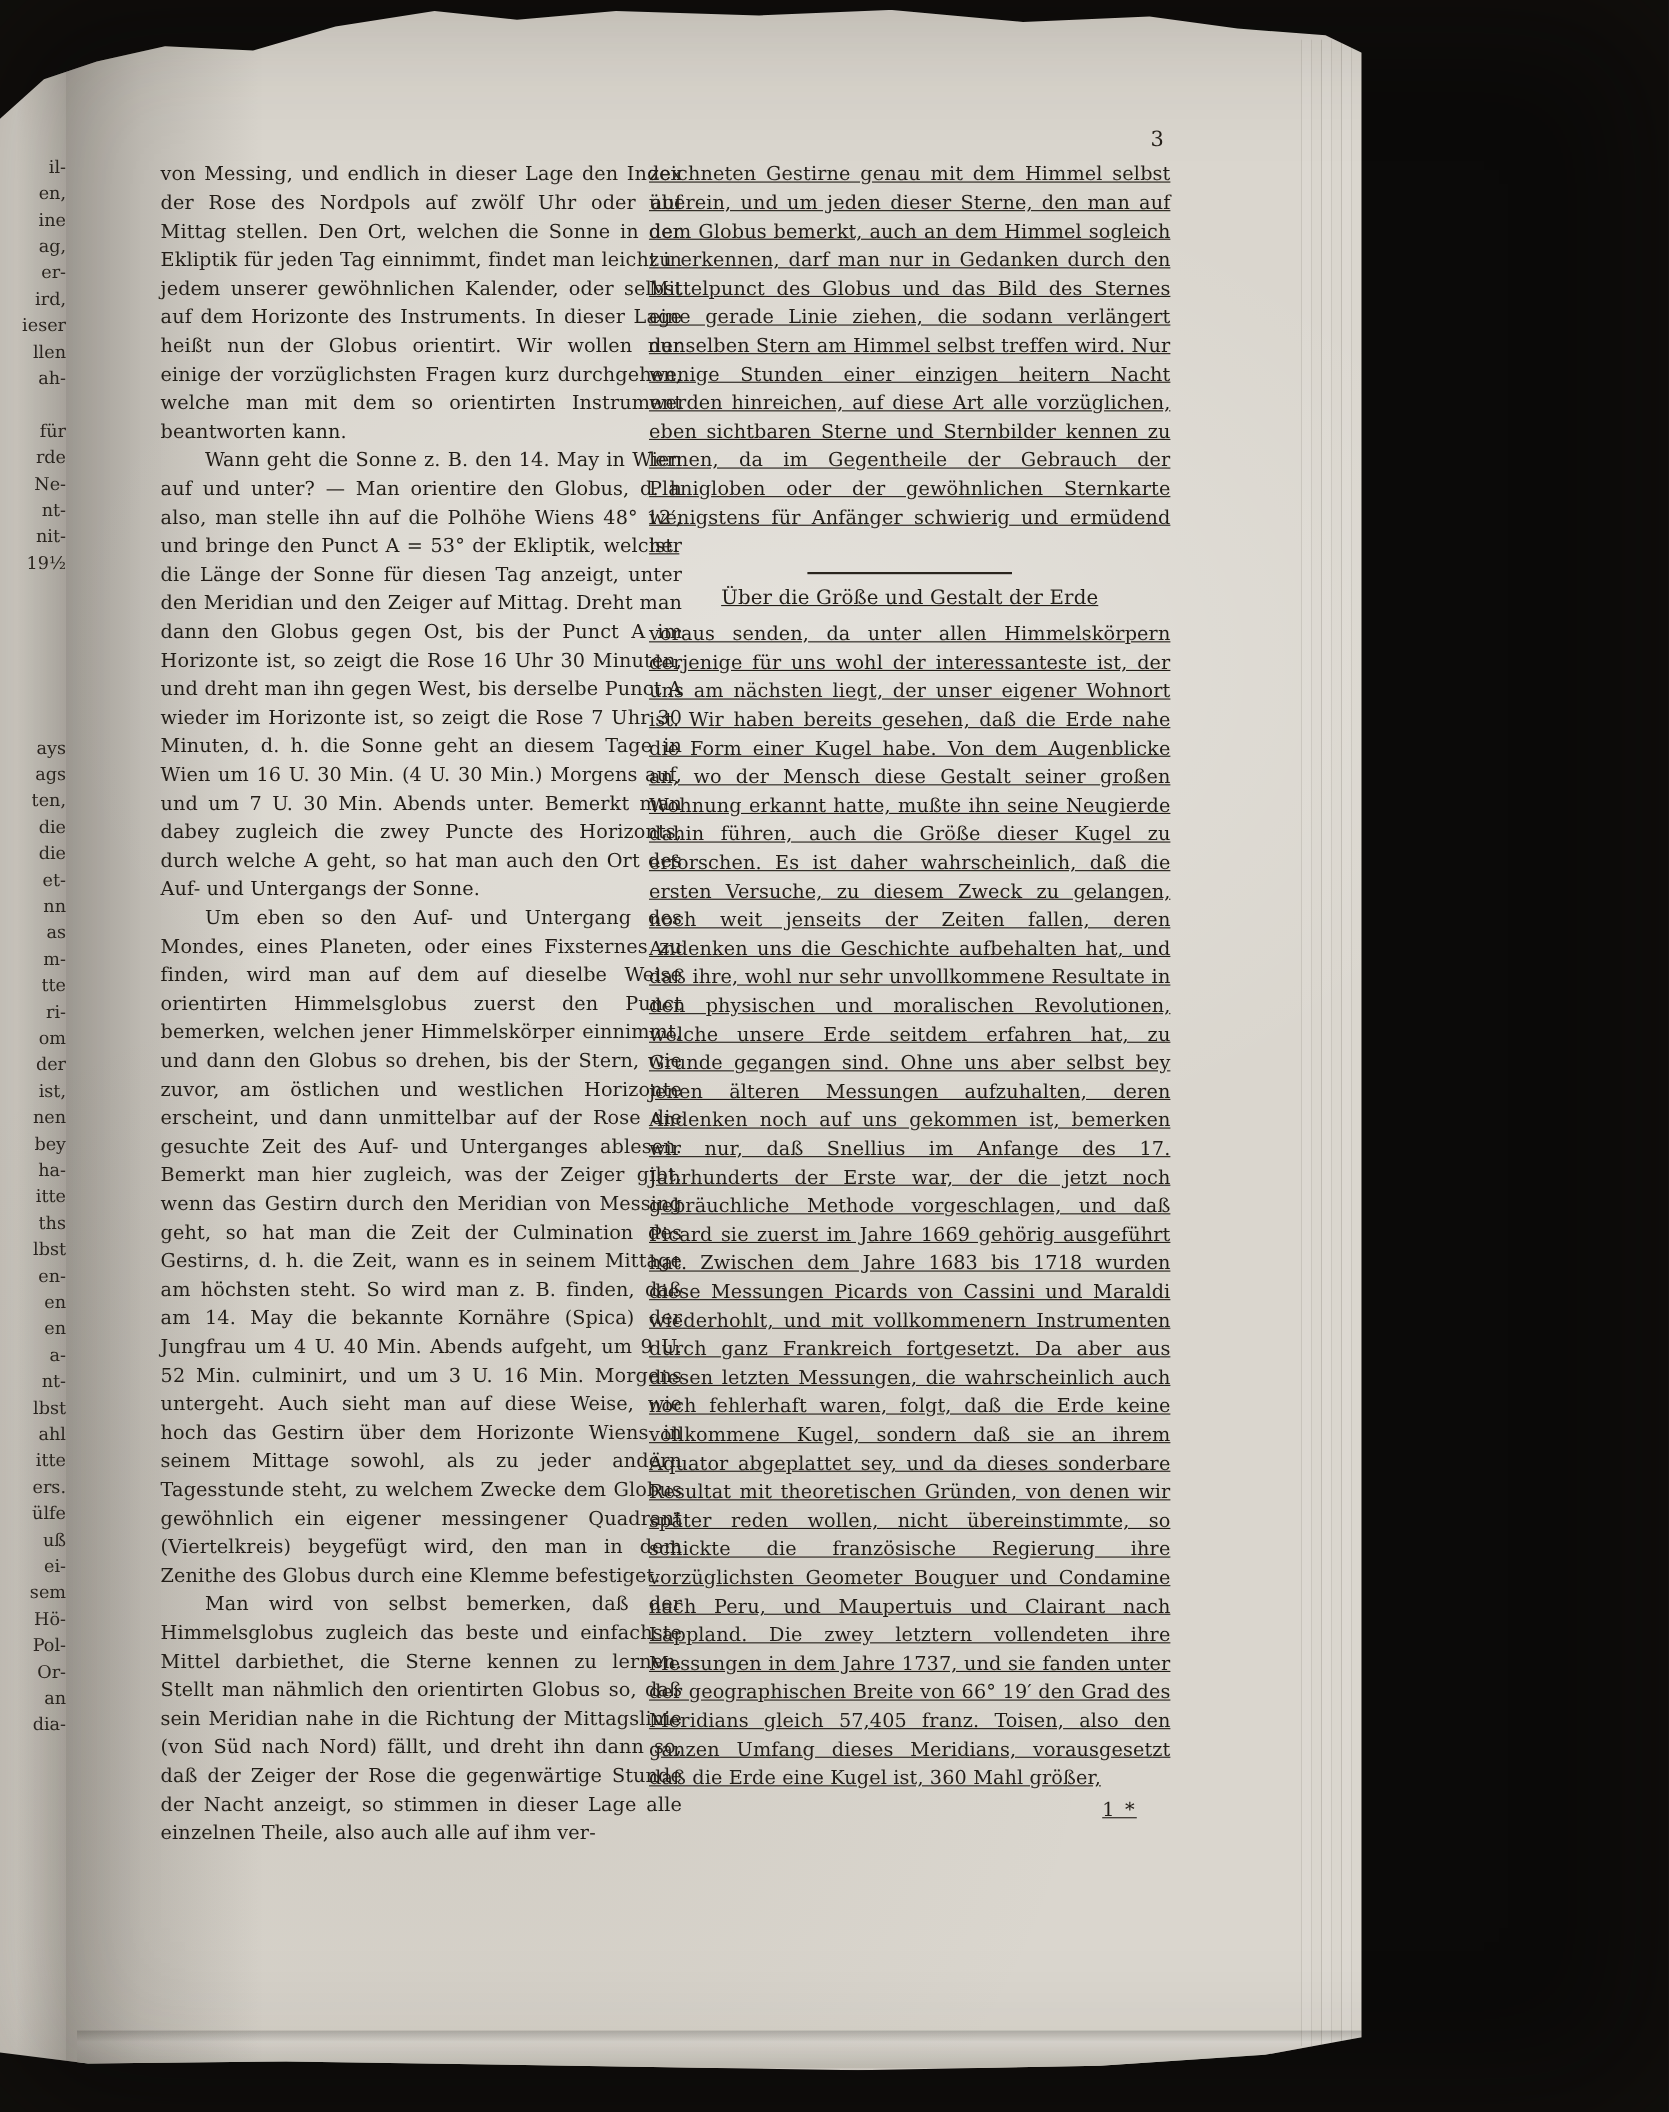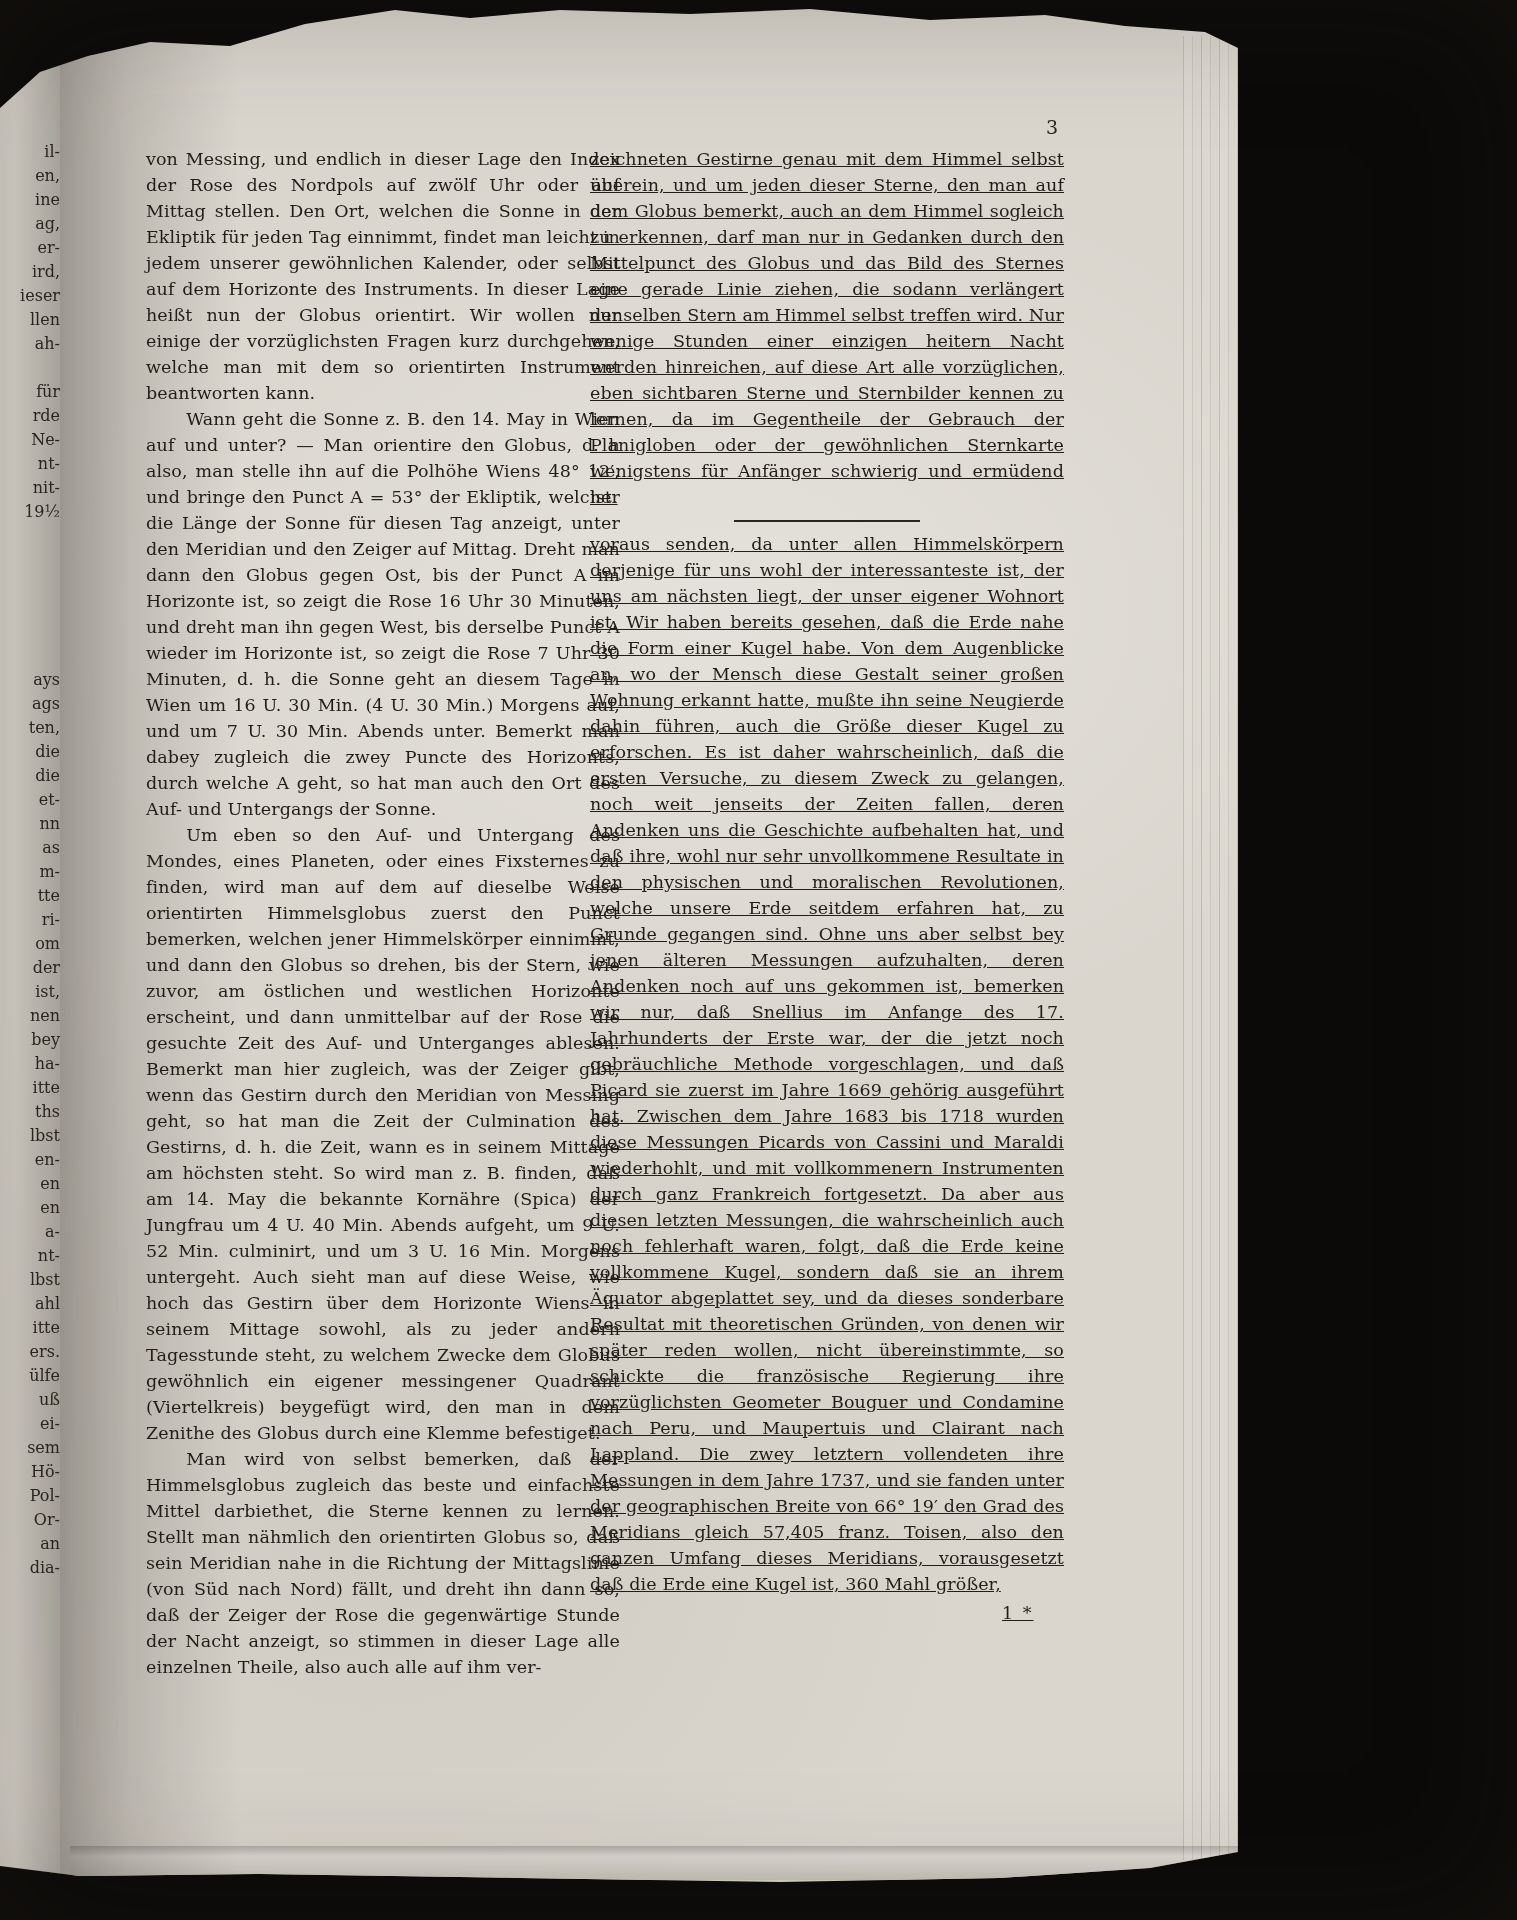--- a/index.html
+++ b/index.html
@@ -124,20 +124,21 @@
     <div class="col col-left">
       <p class="p">von Messing, und endlich in dieser Lage den Index der Rose des Nordpols auf zwölf Uhr oder auf Mittag stellen. Den Ort, welchen die Sonne in der Ekliptik für jeden Tag einnimmt, findet man leicht in jedem unserer gewöhnlichen Kalender, oder selbst auf dem Horizonte des Instruments. In dieser Lage heißt nun der Globus orientirt. Wir wollen nur einige der vorzüglichsten Fragen kurz durchgehen, welche man mit dem so orientirten Instrument beantworten kann.</p>
       <p class="p ind">Wann geht die Sonne z. B. den 14. May in Wien auf und unter? — Man orientire den Globus, d. h also, man stelle ihn auf die Polhöhe Wiens 48° 12′, und bringe den Punct A = 53° der Ekliptik, welcher die Länge der Sonne für diesen Tag anzeigt, unter den Meridian und den Zeiger auf Mittag. Dreht man dann den Globus gegen Ost, bis der Punct A im Horizonte ist, so zeigt die Rose 16 Uhr 30 Minuten, und dreht man ihn gegen West, bis derselbe Punct A wieder im Horizonte ist, so zeigt die Rose 7 Uhr 30 Minuten, d. h. die Sonne geht an diesem Tage in Wien um 16 U. 30 Min. (4 U. 30 Min.) Morgens auf, und um 7 U. 30 Min. Abends unter. Bemerkt man dabey zugleich die zwey Puncte des Horizonts, durch welche A geht, so hat man auch den Ort des Auf- und Untergangs der Sonne.</p>
       <p class="p ind">Um eben so den Auf- und Untergang des Mondes, eines Planeten, oder eines Fixsternes zu finden, wird man auf dem auf dieselbe Weise orientirten Himmelsglobus zuerst den Punct bemerken, welchen jener Himmelskörper einnimmt, und dann den Globus so drehen, bis der Stern, wie zuvor, am östlichen und westlichen Horizonte erscheint, und dann unmittelbar auf der Rose die gesuchte Zeit des Auf- und Unterganges ablesen. Bemerkt man hier zugleich, was der Zeiger gibt, wenn das Gestirn durch den Meridian von Messing geht, so hat man die Zeit der Culmination des Gestirns, d. h. die Zeit, wann es in seinem Mittage am höchsten steht. So wird man z. B. finden, daß am 14. May die bekannte Kornähre (Spica) der Jungfrau um 4 U. 40 Min. Abends aufgeht, um 9 U. 52 Min. culminirt, und um 3 U. 16 Min. Morgens untergeht. Auch sieht man auf diese Weise, wie hoch das Gestirn über dem Horizonte Wiens in seinem Mittage sowohl, als zu jeder andern Tagesstunde steht, zu welchem Zwecke dem Globus gewöhnlich ein eigener messingener Quadrant (Viertelkreis) beygefügt wird, den man in dem Zenithe des Globus durch eine Klemme befestiget.</p>
       <p class="p ind">Man wird von selbst bemerken, daß der Himmelsglobus zugleich das beste und einfachste Mittel darbiethet, die Sterne kennen zu lernen. Stellt man nähmlich den orientirten Globus so, daß sein Meridian nahe in die Richtung der Mittagslinie (von Süd nach Nord) fällt, und dreht ihn dann so, daß der Zeiger der Rose die gegenwärtige Stunde der Nacht anzeigt, so stimmen in dieser Lage alle einzelnen Theile, also auch alle auf ihm ver-</p>
     </div>
 
     <div class="col col-right">
       <p class="p">zeichneten Gestirne genau mit dem Himmel selbst überein, und um jeden dieser Sterne, den man auf dem Globus bemerkt, auch an dem Himmel sogleich zu erkennen, darf man nur in Gedanken durch den Mittelpunct des Globus und das Bild des Sternes eine gerade Linie ziehen, die sodann verlängert denselben Stern am Himmel selbst treffen wird. Nur wenige Stunden einer einzigen heitern Nacht werden hinreichen, auf diese Art alle vorzüglichen, eben sichtbaren Sterne und Sternbilder kennen zu lernen, da im Gegentheile der Gebrauch der Planigloben oder der gewöhnlichen Sternkarte wenigstens für Anfänger schwierig und ermüdend ist.</p>
       <div class="divider"></div>
+      <div class="heading">Über die Größe und Gestalt der Erde</div>
       <p class="p">voraus senden, da unter allen Himmelskörpern derjenige für uns wohl der interessanteste ist, der uns am nächsten liegt, der unser eigener Wohnort ist. Wir haben bereits gesehen, daß die Erde nahe die Form einer Kugel habe. Von dem Augenblicke an, wo der Mensch diese Gestalt seiner großen Wohnung erkannt hatte, mußte ihn seine Neugierde dahin führen, auch die Größe dieser Kugel zu erforschen. Es ist daher wahrscheinlich, daß die ersten Versuche, zu diesem Zweck zu gelangen, noch weit jenseits der Zeiten fallen, deren Andenken uns die Geschichte aufbehalten hat, und daß ihre, wohl nur sehr unvollkommene Resultate in den physischen und moralischen Revolutionen, welche unsere Erde seitdem erfahren hat, zu Grunde gegangen sind. Ohne uns aber selbst bey jenen älteren Messungen aufzuhalten, deren Andenken noch auf uns gekommen ist, bemerken wir nur, daß Snellius im Anfange des 17. Jahrhunderts der Erste war, der die jetzt noch gebräuchliche Methode vorgeschlagen, und daß Picard sie zuerst im Jahre 1669 gehörig ausgeführt hat. Zwischen dem Jahre 1683 bis 1718 wurden diese Messungen Picards von Cassini und Maraldi wiederhohlt, und mit vollkommenern Instrumenten durch ganz Frankreich fortgesetzt. Da aber aus diesen letzten Messungen, die wahrscheinlich auch noch fehlerhaft waren, folgt, daß die Erde keine vollkommene Kugel, sondern daß sie an ihrem Äquator abgeplattet sey, und da dieses sonderbare Resultat mit theoretischen Gründen, von denen wir später reden wollen, nicht übereinstimmte, so schickte die französische Regierung ihre vorzüglichsten Geometer Bouguer und Condamine nach Peru, und Maupertuis und Clairant nach Lappland. Die zwey letztern vollendeten ihre Messungen in dem Jahre 1737, und sie fanden unter der geographischen Breite von 66° 19′ den Grad des Meridians gleich 57,405 franz. Toisen, also den ganzen Umfang dieses Meridians, vorausgesetzt daß die Erde eine Kugel ist, 360 Mahl größer,</p>
       <div class="signature">1 *</div>
     </div>
 
     <div class="verso-fold"></div>
     <div class="gutter-shadow"></div>
   </div>
   <div class="vignette"></div>
 </div>
 

